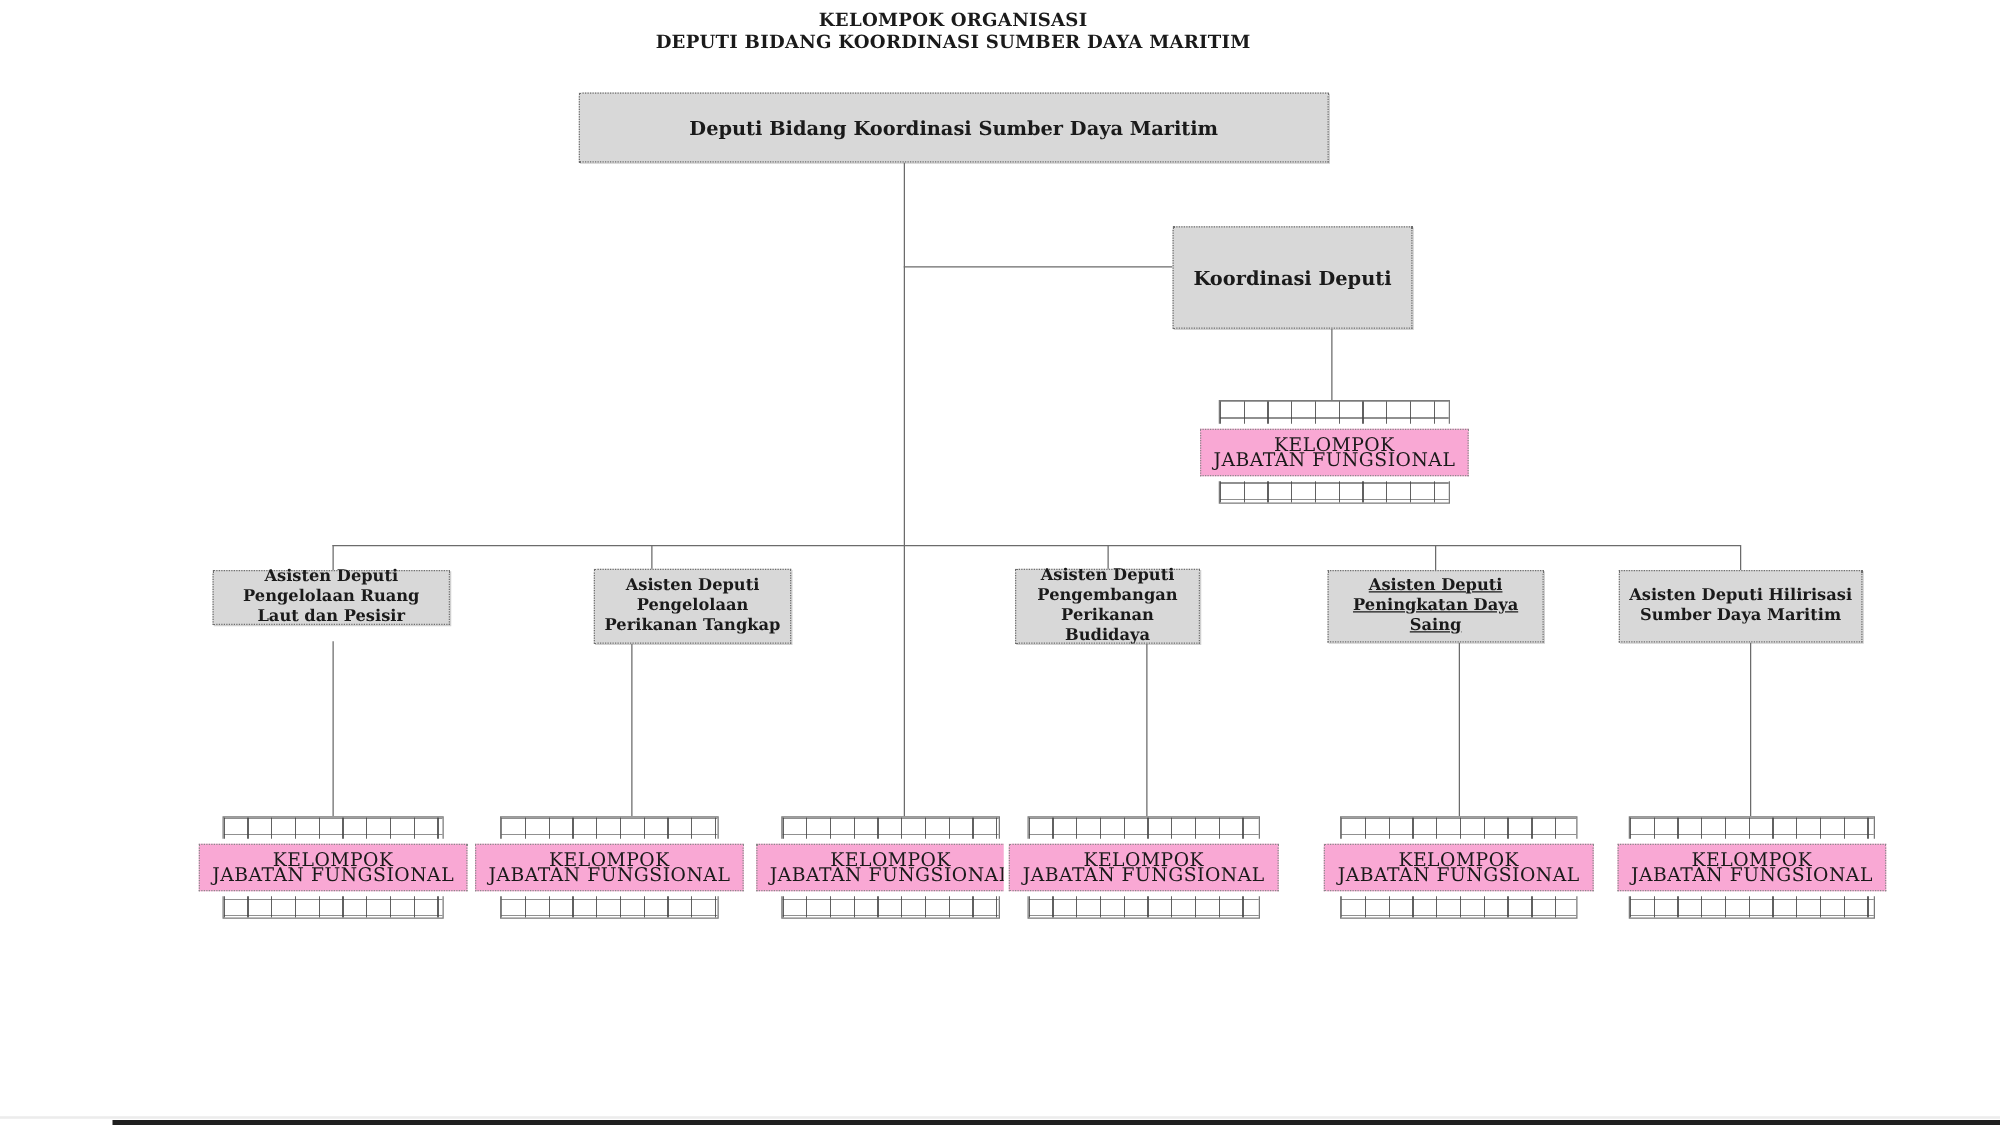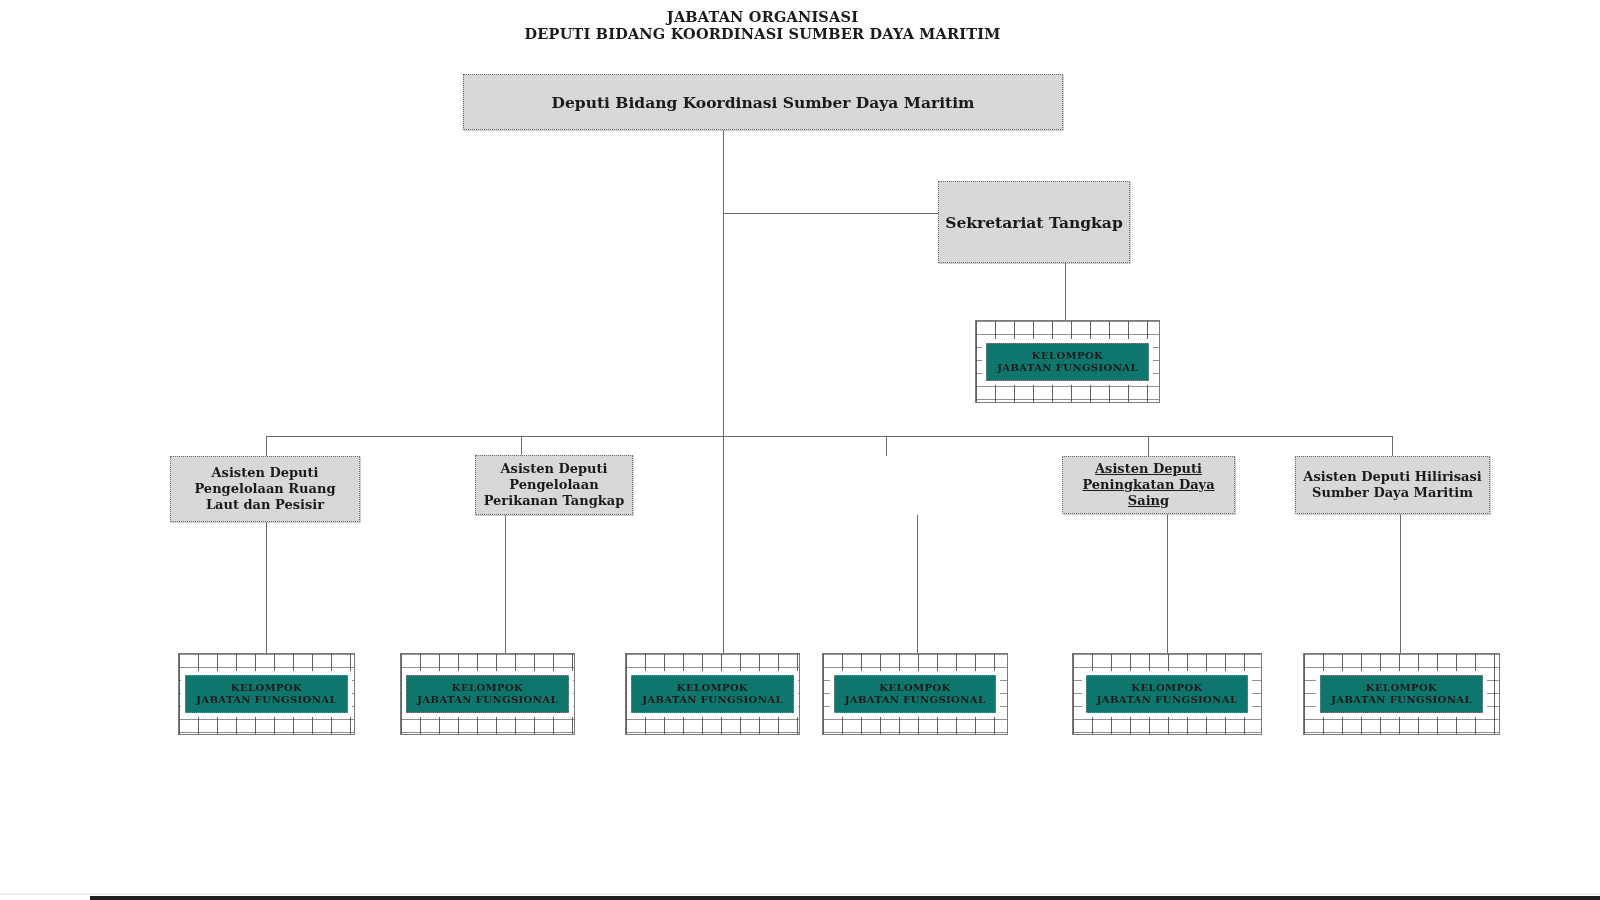--- a/index.html
+++ b/index.html
@@ -20,34 +20,34 @@
   .line{position:absolute;background:#6b6b6b;}
   .kjf{
     position:absolute;box-sizing:border-box;background-color:#fff;border:1px solid #7a7a7a;
     background-image:
       repeating-linear-gradient(to right, rgba(70,70,70,.85) 0 1px, transparent 1px 19px),
       repeating-linear-gradient(to bottom, rgba(70,70,70,.6) 0 1px, transparent 1px 13px);
     display:flex;align-items:center;justify-content:center;
   }
   .kjf-pad{background:#ffffff;padding:4px;}
   .kjf-label{
-    background:#0f766e;border:1px dotted #8a8a8a;padding:6px 10px;
-    font-size:10px;line-height:12px;font-weight:bold;letter-spacing:.4px;
+    background:#f9a8d4;border:1px dotted #8a8a8a;padding:6px 10px;
+    font-size:15px;line-height:12px;font-weight:normal;letter-spacing:.4px;
     text-align:center;white-space:nowrap;
   }
   .bottom-hairline{position:absolute;left:0;top:893px;width:1600px;height:2px;background:#ececec;}
   .bottom-bar{position:absolute;left:90px;top:896px;width:1510px;height:4px;background:#1f1f1f;}
 </style>
 </head>
 <body>
 
 <div id="canvas">
 
   <div class="title-wrap">
-    <div class="title-line">JABATAN ORGANISASI</div>
+    <div class="title-line">KELOMPOK ORGANISASI</div>
     <div class="title-line">DEPUTI BIDANG KOORDINASI SUMBER DAYA MARITIM</div>
   </div>
 
   <div class="line" style="left:723px;top:130px;width:1px;height:523px;"></div>
   <div class="line" style="left:723px;top:213px;width:215px;height:1px;"></div>
   <div class="line" style="left:1065px;top:263px;width:1px;height:57px;"></div>
   <div class="line" style="left:266px;top:436px;width:1126px;height:1px;"></div>
   <div class="line" style="left:266px;top:436px;width:1px;height:20px;"></div>
   <div class="line" style="left:521px;top:436px;width:1px;height:20px;"></div>
   <div class="line" style="left:886px;top:436px;width:1px;height:20px;"></div>
@@ -57,37 +57,40 @@
   <div class="line" style="left:505px;top:515px;width:1px;height:138px;"></div>
   <div class="line" style="left:917px;top:515px;width:1px;height:138px;"></div>
   <div class="line" style="left:1167px;top:514px;width:1px;height:139px;"></div>
   <div class="line" style="left:1400px;top:514px;width:1px;height:139px;"></div>
 
   <div class="node node-root" style="left:463px;top:74px;width:600px;height:56px;">
     <span>Deputi Bidang Koordinasi Sumber Daya Maritim</span>
   </div>
 
   <div class="node node-sek" style="left:938px;top:181px;width:192px;height:82px;">
-    <span>Sekretariat Tangkap</span>
+    <span>Koordinasi Deputi</span>
   </div>
 
   <div class="kjf" style="left:975px;top:320px;width:185px;height:83px;">
     <div class="kjf-pad">
       <div class="kjf-label">
         <div>KELOMPOK</div>
         <div>JABATAN FUNGSIONAL</div>
       </div>
     </div>
   </div>
 
-  <div class="node node-asdep" style="left:170px;top:456px;width:190px;height:66px;">
+  <div class="node node-asdep" style="left:170px;top:456px;width:190px;height:44px;">
     <span>Asisten Deputi Pengelolaan Ruang Laut dan Pesisir</span>
   </div>
   <div class="node node-asdep" style="left:443px;top:455px;width:158px;height:60px;margin-left:32px;">
     <span>Asisten Deputi Pengelolaan Perikanan Tangkap</span>
+  </div>
+  <div class="node node-asdep" style="left:812px;top:455px;width:148px;height:60px;">
+    <span>Asisten Deputi Pengembangan Perikanan Budidaya</span>
   </div>
   <div class="node node-asdep" style="left:1062px;top:456px;width:173px;height:58px;text-decoration:underline;">
     <span>Asisten Deputi Peningkatan Daya Saing</span>
   </div>
   <div class="node node-asdep" style="left:1295px;top:456px;width:195px;height:58px;">
     <span>Asisten Deputi Hilirisasi Sumber Daya Maritim</span>
   </div>
 
   <div class="kjf" style="left:178px;top:653px;width:177px;height:82px;">
     <div class="kjf-pad">

